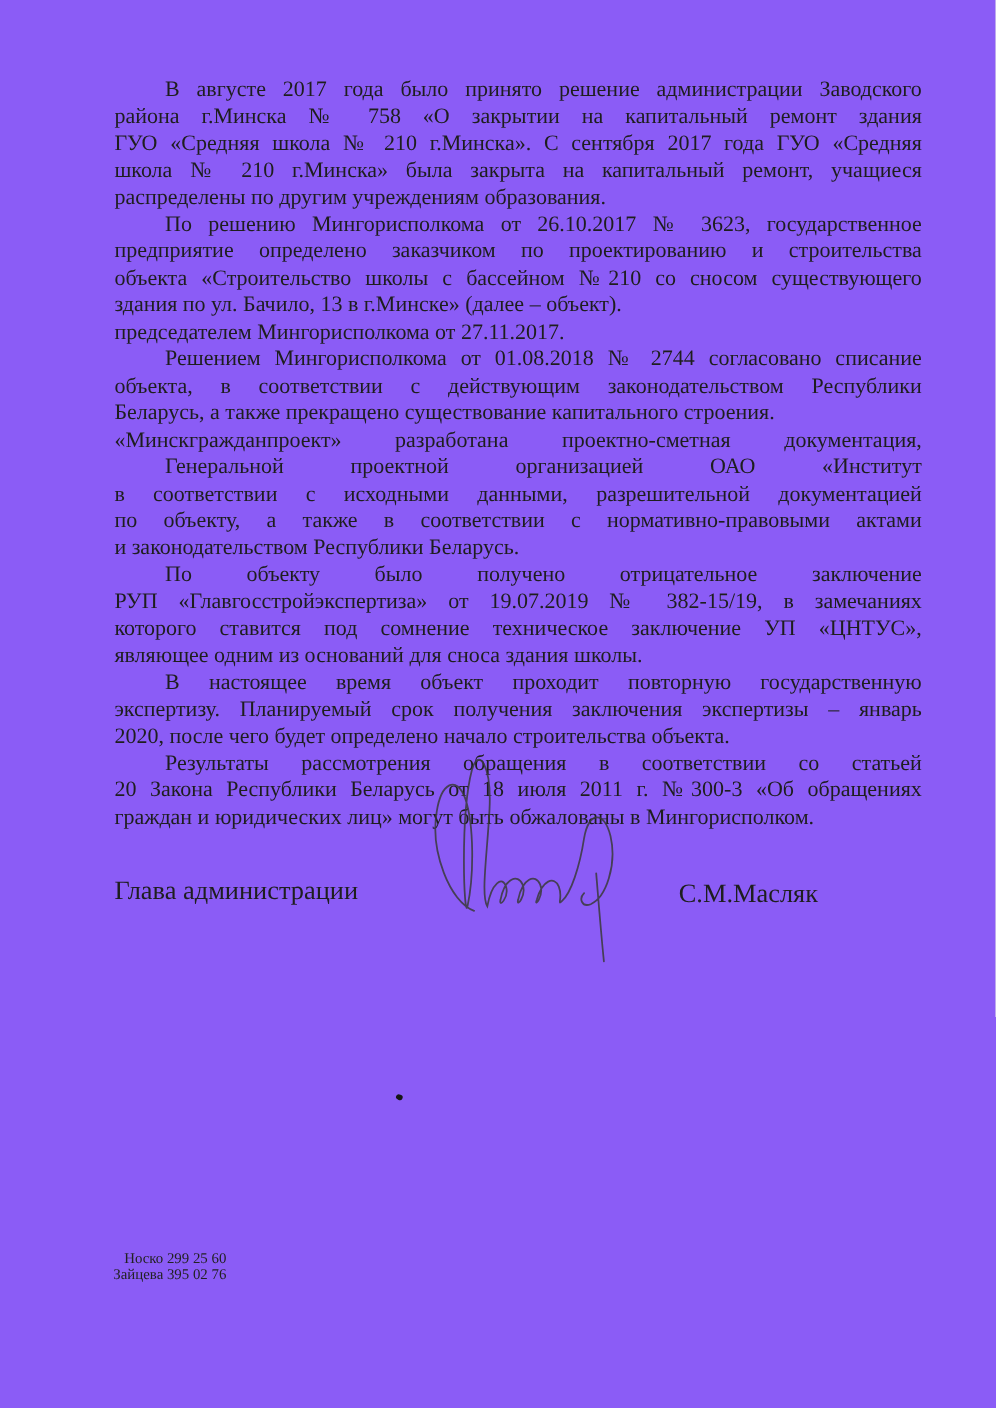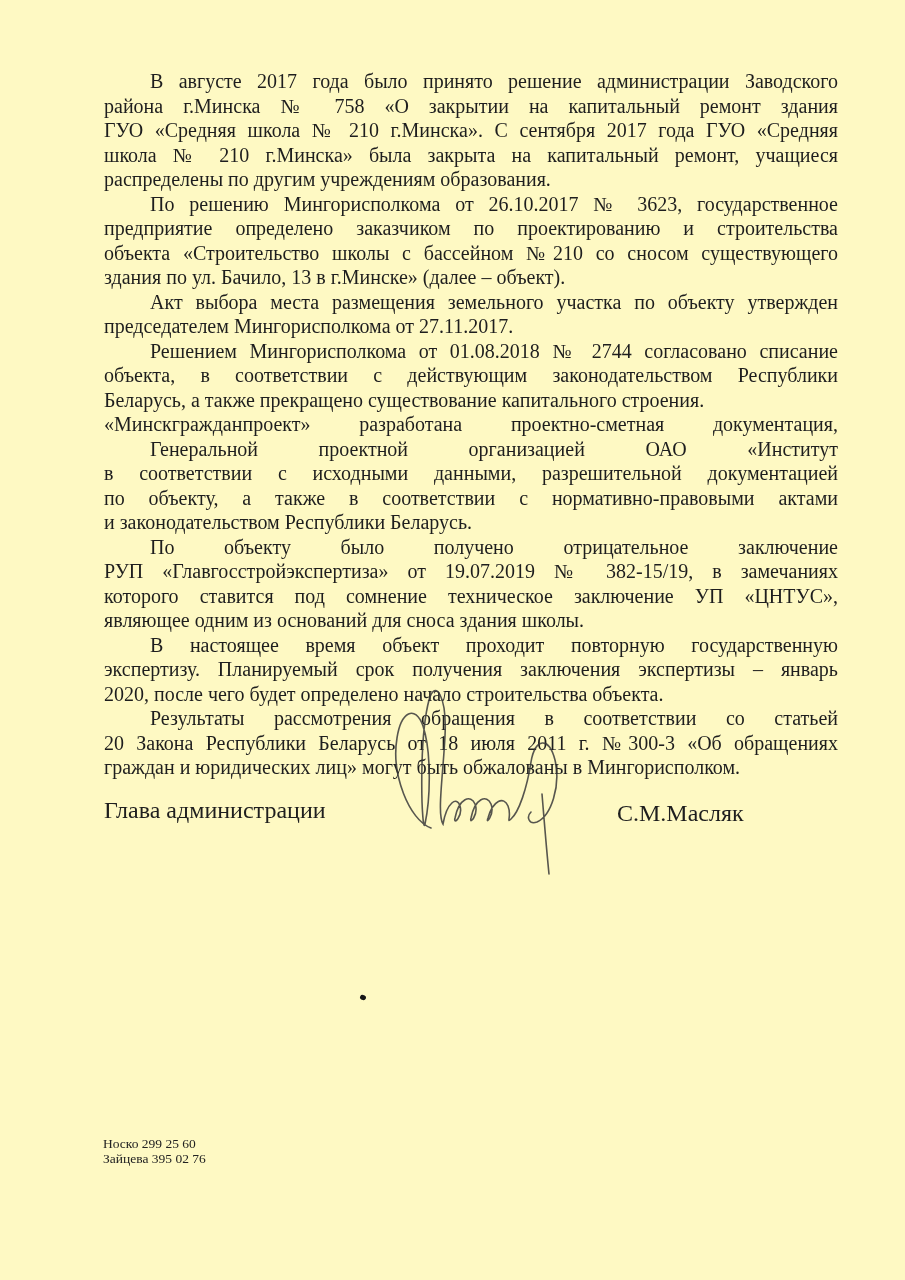--- a/index.html
+++ b/index.html
@@ -1,21 +1,21 @@
 <!DOCTYPE html>
 <html><head>
 <meta charset="utf-8">
 <style>
   html, body { margin: 0; padding: 0; background: #e8e8e8; }
   .page {
     position: relative;
     width: 905px;
     height: 1280px;
     margin: 0 auto;
-    background: #fef9c3;
+    background: #8b5cf6;
     font-family: "Liberation Serif", "DejaVu Serif", serif;
     color: #1e1e1e;
     overflow: hidden;
   }
   .body-text {
     position: absolute;
     left: 104px;
     top: 69px;
     width: 734px;
     font-size: 20px;
@@ -59,21 +59,21 @@
     transform: rotate(25deg);
   }
   .footer {
     position: absolute;
     left: 103px;
     top: 1137px;
     font-size: 13.5px;
     line-height: 14.5px;
     color: #222222;
   }
-  .footer div { margin: 0; }
+  .footer div { margin: 0; text-align: right; }
 </style>
 </head>
 <body>
 
 <div class="page">
 
   <div class="body-text">
 
     <p class="para">
       <span class="ln first">В августе 2017 года было принято решение администрации Заводского</span>
@@ -84,21 +84,20 @@
     </p>
 
     <p class="para">
       <span class="ln first">По решению Мингорисполкома от 26.10.2017 № 3623, государственное</span>
       <span class="ln">предприятие определено заказчиком по проектированию и строительства</span>
       <span class="ln">объекта «Строительство школы с бассейном №210 со сносом существующего</span>
       <span class="ln last">здания по ул. Бачило, 13 в г.Минске» (далее – объект).</span>
     </p>
 
     <p class="para">
-      <span class="ln first">Акт выбора места размещения земельного участка по объекту утвержден</span>
       <span class="ln last">председателем Мингорисполкома от 27.11.2017.</span>
     </p>
 
     <p class="para">
       <span class="ln first">Решением Мингорисполкома от 01.08.2018 № 2744 согласовано списание</span>
       <span class="ln">объекта, в соответствии с действующим законодательством Республики</span>
       <span class="ln last">Беларусь, а также прекращено существование капитального строения.</span>
     </p>
 
     <p class="para">

